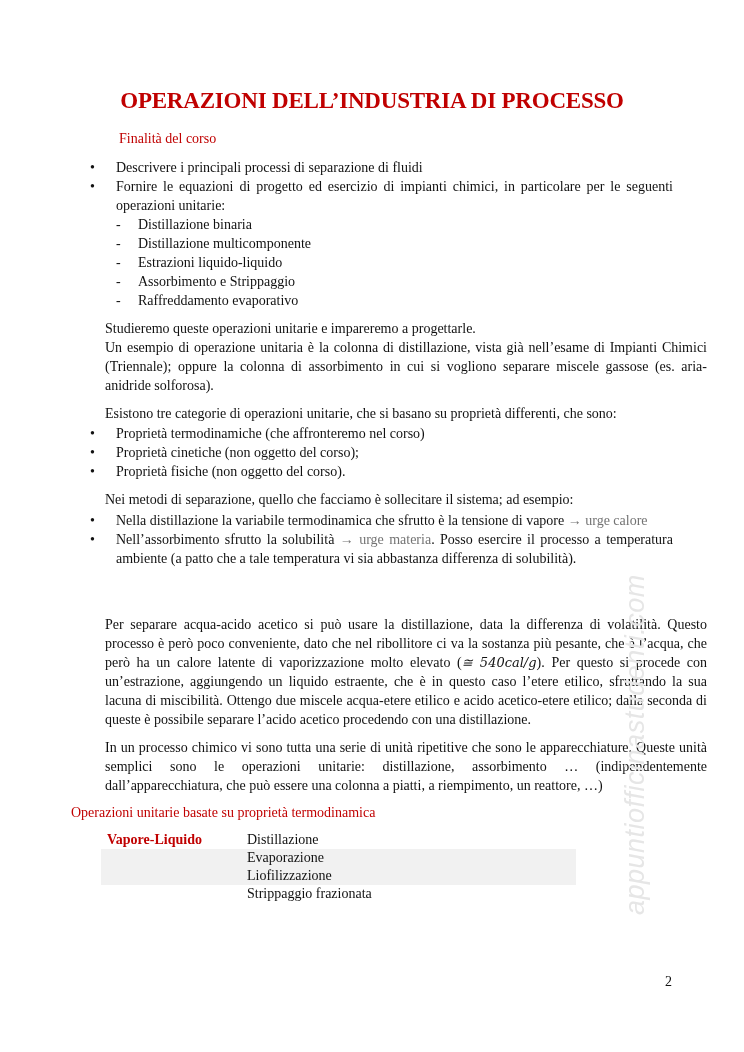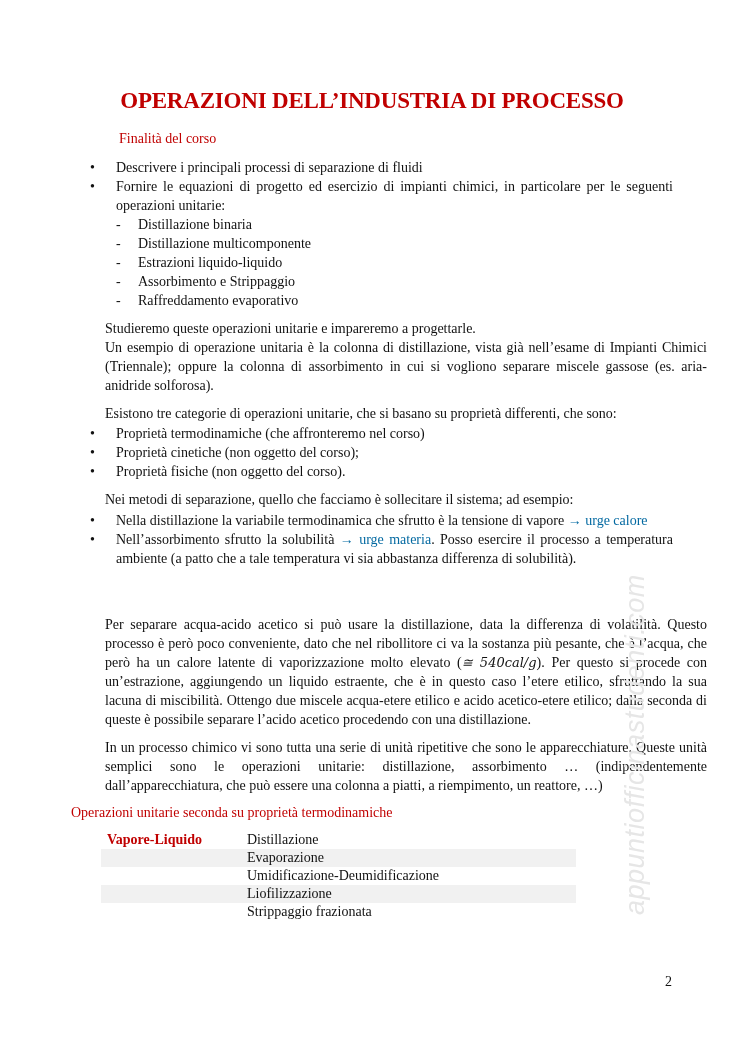--- a/index.html
+++ b/index.html
@@ -1,21 +1,21 @@
 <!DOCTYPE html>
 <html><head>
 <meta charset="utf-8">
 <style>
   html, body { margin: 0; padding: 0; background: #ffffff; }
   body { width: 744px; height: 1052px; position: relative; overflow: hidden;
          font-family: "Liberation Serif", "DejaVu Serif", serif; color: #111; }
   .page { position: absolute; left: 71px; top: 0; width: 602px; }
   .title { position: absolute; left: 0; top: 88px; width: 602px; text-align: center;
            font-size: 23px; font-weight: bold; color: #c00000; letter-spacing: -0.2px; }
-  .red { color: #0369a1; }
+  .red { color: #737373; }
   .p { position: absolute; left: 0; width: 602px; font-size: 14px; line-height: 19px; text-align: justify; margin-left: 34px; }
   .sub { position: absolute; left: 0; font-size: 14px; line-height: 19px; color: #c00000; }
   ul.b { position: absolute; left: 0; width: 602px; margin: 0; padding: 0; list-style: none; font-size: 14px; line-height: 19px; }
   ul.b > li { position: relative; padding-left: 45px; text-align: justify; }
   ul.b > li .dot { position: absolute; left: 19px; top: 0; }
   ul.d { margin: 0; padding: 0; list-style: none; }
   ul.d > li { position: relative; padding-left: 22px; }
   ul.d > li .dash { position: absolute; left: 0; }
   table.ops { position: absolute; left: 30px; top: 831px; border-collapse: collapse; width: 475px; font-size: 14px; }
   table.ops td { padding: 0 6px; height: 18px; line-height: 18px; }
@@ -69,35 +69,31 @@
     <li><span class="dot">•</span><span>Nella distillazione la variabile termodinamica che sfrutto è la tensione di vapore </span><span class="red">→ urge calore</span></li>
     <li><span class="dot">•</span><span>Nell’assorbimento sfrutto la solubilità </span><span class="red">→ urge materia</span><span>. Posso esercire il processo a temperatura ambiente (a patto che a tale temperatura vi sia abbastanza differenza di solubilità).</span></li>
   </ul>
 
   <div class="p" style="top:615px;">
     <span>Per separare acqua-acido acetico si può usare la distillazione, data la differenza di volatilità. Questo processo è però poco conveniente, dato che nel ribollitore ci va la sostanza più pesante, che è l’acqua, che però ha un calore latente di vaporizzazione molto elevato (</span><span class="math">≅ 540cal/g</span><span>). Per questo si procede con un’estrazione, aggiungendo un liquido estraente, che è in questo caso l’etere etilico, sfruttando la sua lacuna di miscibilità. Ottengo due miscele acqua-etere etilico e acido acetico-etere etilico; dalla seconda di queste è possibile separare l’acido acetico procedendo con una distillazione.</span>
   </div>
 
   <div class="p" style="top:738px;">In un processo chimico vi sono tutta una serie di unità ripetitive che sono le apparecchiature. Queste unità semplici sono le operazioni unitarie: distillazione, assorbimento … (indipendentemente dall’apparecchiatura, che può essere una colonna a piatti, a riempimento, un reattore, …)</div>
 
-  <div class="sub" style="top:803px;">Operazioni unitarie seconda su proprietà termodinamiche</div>
+  <div class="sub" style="top:803px;">Operazioni unitarie basate su proprietà termodinamica</div>
 
   <table class="ops">
     <tbody>
         <tr>
           <td class="cat">Vapore-Liquido</td>
           <td>Distillazione</td>
         </tr>
     <tr class="shade">
           <td class="cat"></td>
           <td>Evaporazione</td>
-        </tr>
-    <tr>
-          <td class="cat"></td>
-          <td>Umidificazione-Deumidificazione</td>
         </tr>
     <tr class="shade">
           <td class="cat"></td>
           <td>Liofilizzazione</td>
         </tr>
     <tr>
           <td class="cat"></td>
           <td>Strippaggio frazionata</td>
         </tr>
   </tbody>

